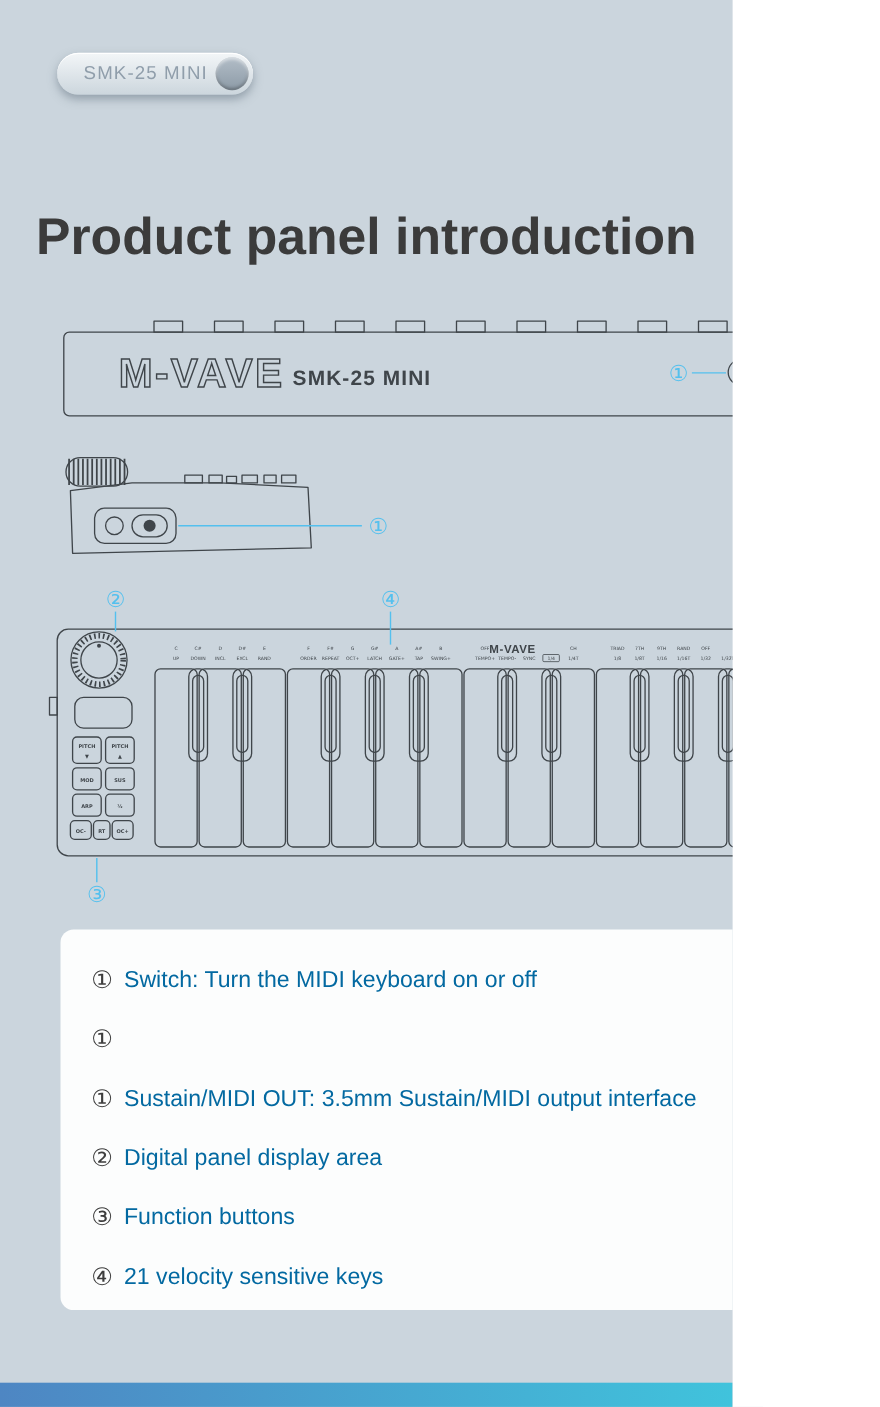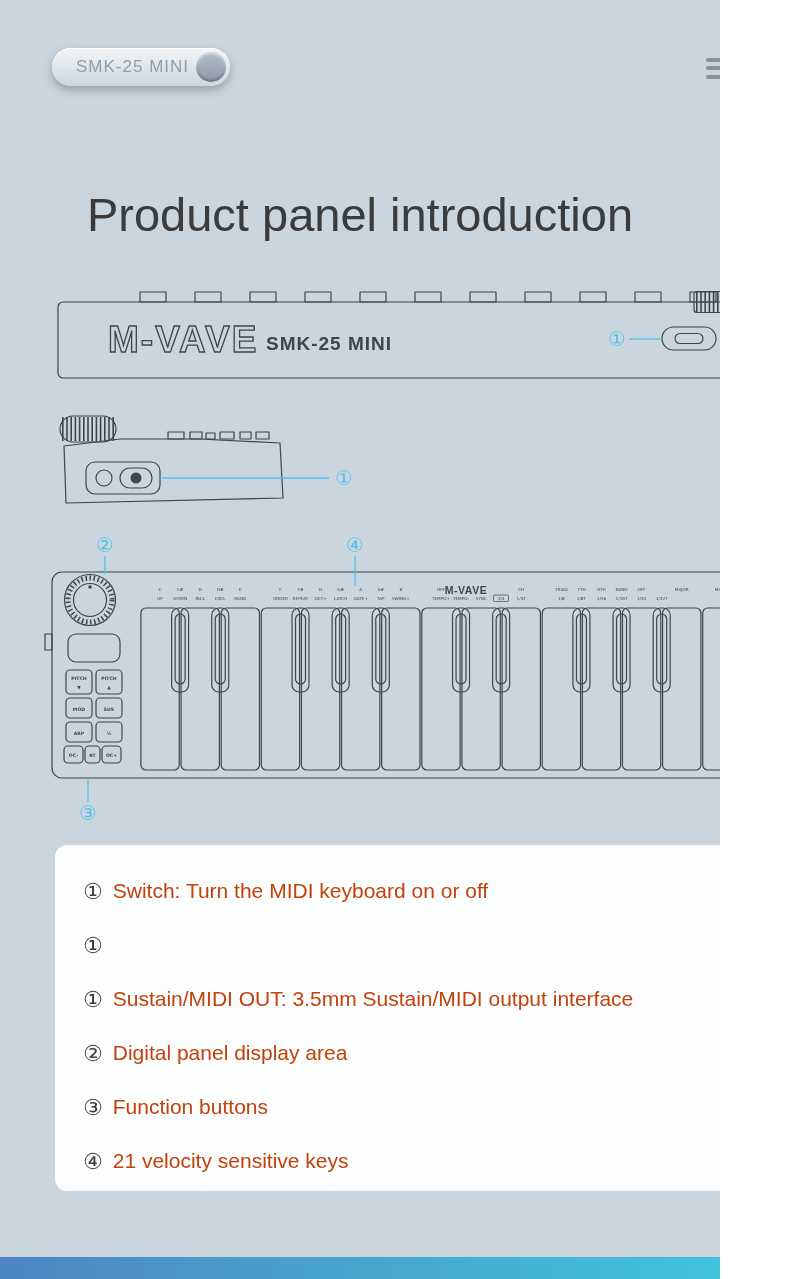--- a/index.html
+++ b/index.html
@@ -1,33 +1,33 @@
 <!DOCTYPE html>
 <html><head>
 <meta charset="utf-8">
 <style>
   html,body{margin:0;padding:0;}
-  .page{position:relative;width:720px;height:1279px;background:#cbd5dd;overflow:hidden;
+  .page{position:relative;width:666px;height:1279px;background:#cbd5dd;overflow:hidden;
         font-family:"Liberation Sans",sans-serif;}
 
   
   .badge{position:absolute;left:52px;top:48px;width:178px;height:38px;border-radius:19px;
          background:linear-gradient(180deg,#f3f6f8,#ccd6dd);
          box-shadow:0 4px 9px rgba(90,105,120,.5), inset 0 1px 0 #ffffff;
          display:flex;align-items:center;padding-left:24px;box-sizing:border-box;}
   .badge-label{color:#909eab;font-size:17px;letter-spacing:1px;}
   .badge-knob{position:absolute;right:4px;top:4px;width:30px;height:30px;border-radius:50%;
          background:linear-gradient(180deg,#b2bdc7,#8d9ba7);
          box-shadow:inset 0 2px 3px rgba(255,255,255,.55), inset 0 -2px 3px rgba(0,0,0,.28);}
   .menu{position:absolute;left:706px;top:53px;width:36px;cursor:pointer;}
   .menu .bar{display:block;height:4px;background:#8494a1;border-radius:2px;margin:4.5px 0;}
 
   
   .title{position:absolute;top:156px;left:0;width:100%;text-align:center;
-         font-size:47px;font-weight:400;color:#3b3b3b;}
+         font-size:47px;font-weight:700;color:#3b3b3b;}
 
   
   svg.diagram{position:absolute;overflow:visible;}
   .line{fill:none;stroke:#3f454a;stroke-width:1.2;stroke-linejoin:round;}
   .line-fill{fill:#3f454a;stroke:none;}
   .hatch{stroke:#3f454a;stroke-dasharray:1.6 2.6;fill:none;}
   .blue{stroke:#54c0ee;stroke-width:1.3;fill:none;}
   .bluet{fill:#54c0ee;font-size:20px;text-anchor:middle;font-family:"DejaVu Sans",sans-serif;}
   .logo-big{font-family:"Liberation Sans",sans-serif;font-weight:bold;font-size:37px;
             fill:none;stroke:#3f454a;stroke-width:1.3;letter-spacing:2px;}
@@ -35,21 +35,21 @@
   .logo-small{font-size:10.5px;font-weight:bold;fill:#3f454a;text-anchor:middle;letter-spacing:.5px;}
   .klabel{fill:#3f454a;font-size:4.2px;text-anchor:middle;font-family:"DejaVu Sans",sans-serif;}
   .btnlabel{fill:#3f454a;font-size:4.6px;text-anchor:middle;font-weight:bold;
             font-family:"DejaVu Sans",sans-serif;}
 
   
   .card{position:absolute;left:55px;top:845px;width:690px;height:346px;background:#fcfdfd;
         border-radius:12px;padding:19px 28px;box-sizing:border-box;}
   .row{height:54px;display:flex;align-items:center;}
   .num{font-family:"DejaVu Sans",sans-serif;font-size:22px;color:#3d3d3d;margin-right:10px;flex:none;}
-  .txt{font-size:21px;color:#c2410c;white-space:nowrap;}
+  .txt{font-size:21px;color:#0369a1;white-space:nowrap;}
 
   .bottom-bar{position:absolute;left:0;bottom:0;width:100%;height:22px;}
 </style>
 </head>
 <body>
 
 <div class="page">
 
   <header>
     <div class="badge">

